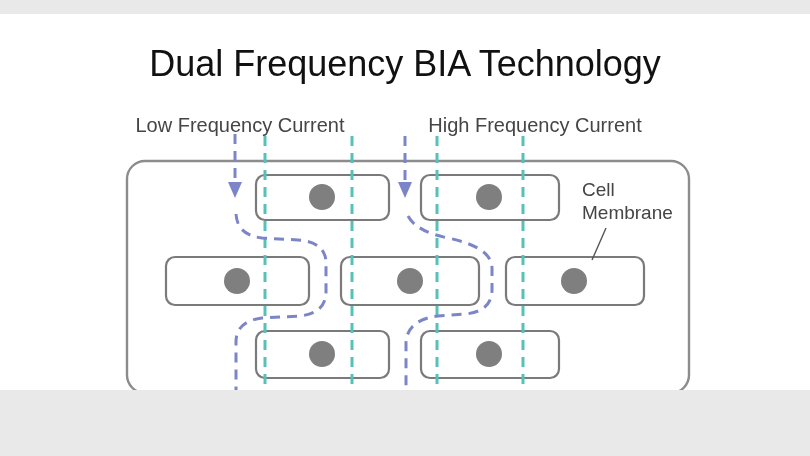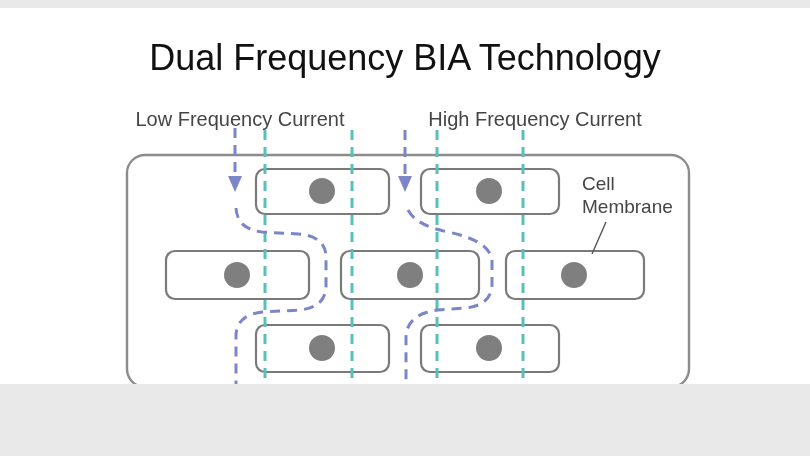--- a/index.html
+++ b/index.html
@@ -8,21 +8,21 @@
     --cell-outline:#7a7a7a;
     --tissue-outline:#8c8c8c;
     --nucleus:#7f7f7f;
     --title-text:#111111;
     --label-text:#454545;
     --background:#ffffff;
   }
   html,body{margin:0;padding:0;background:#e9e9e9;}
   .diagram-wrap{
     width:810px;height:376px;background:var(--background);
-    position:relative;margin:8px auto;overflow:hidden;
+    position:relative;margin:14px auto;overflow:hidden;
     font-family:"Liberation Sans",sans-serif;
   }
   svg{display:block;}
   .title-text{font-size:36px;fill:var(--title-text);font-family:"Liberation Sans",sans-serif;}
   .freq-label{font-size:20px;fill:var(--label-text);font-family:"Liberation Sans",sans-serif;}
   .membrane-label{font-size:19px;fill:var(--label-text);font-family:"Liberation Sans",sans-serif;}
   .tissue{fill:none;stroke:var(--tissue-outline);stroke-width:2.4;}
   .cell-shape{fill:#ffffff;stroke:var(--cell-outline);stroke-width:2.2;}
   .nucleus{fill:var(--nucleus);}
   .hf-line{stroke:var(--high-frequency-line);stroke-width:3;stroke-dasharray:10 7;fill:none;}

